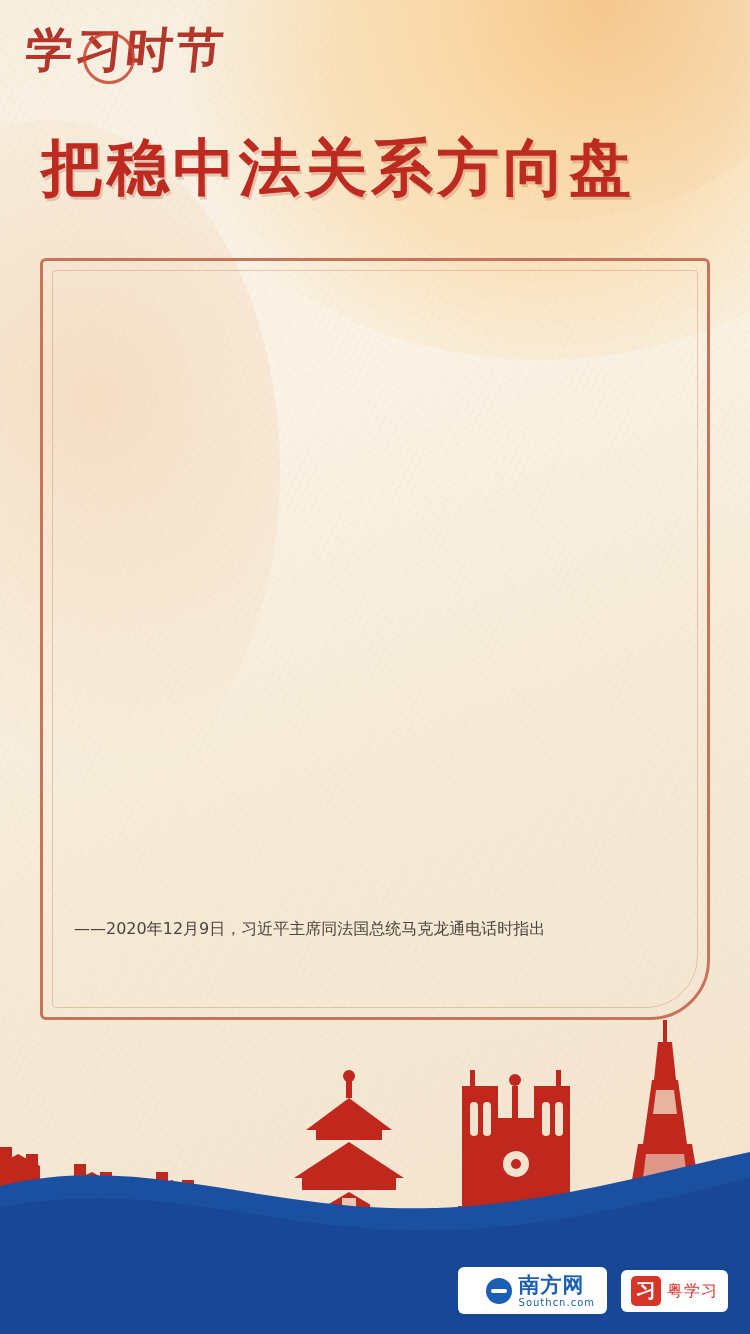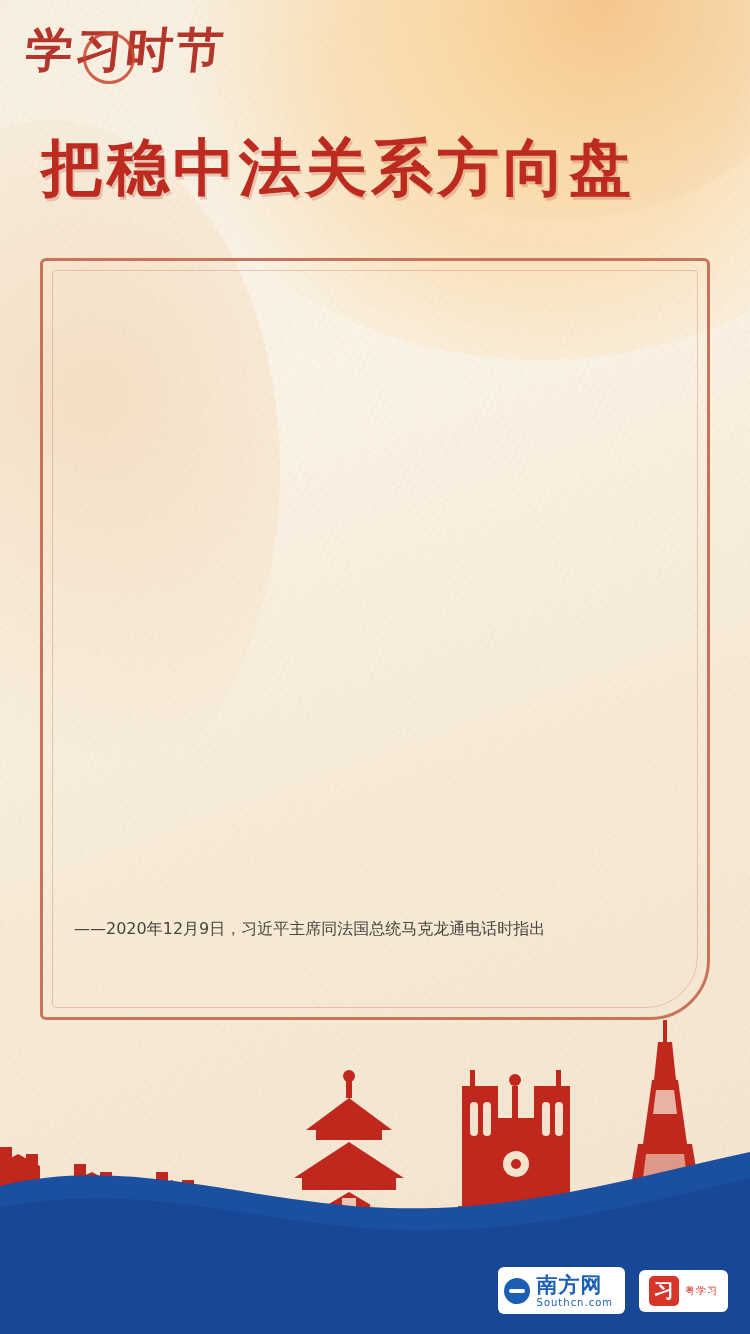--- a/index.html
+++ b/index.html
@@ -177,21 +177,21 @@
     align-items: center;
     gap: 14px;
     z-index: 8;
   }
   .logo-nanfang {
     display: flex;
     align-items: center;
     gap: 7px;
     background: #ffffff;
     border-radius: 6px;
-    padding: 7px 12px 6px 6px;
+    padding: 7px 12px 6px 28px;
   }
   .nf-circle {
     width: 26px;
     height: 26px;
     border-radius: 50%;
     background: #1a5fb4;
     position: relative;
     flex: none;
   }
   .nf-circle::after {
@@ -237,21 +237,21 @@
     font-family: "DejaVu Serif", serif;
     font-weight: bold;
     font-size: 20px;
     display: flex;
     align-items: center;
     justify-content: center;
     flex: none;
   }
   .xx-text {
     font-family: "DejaVu Sans", sans-serif;
-    font-size: 10px;
+    font-size: 16px;
     color: #d8352a;
     letter-spacing: 1px;
     line-height: 1;
   }
 </style>
 </head>
 <body>
 
 <div class="poster">
 

